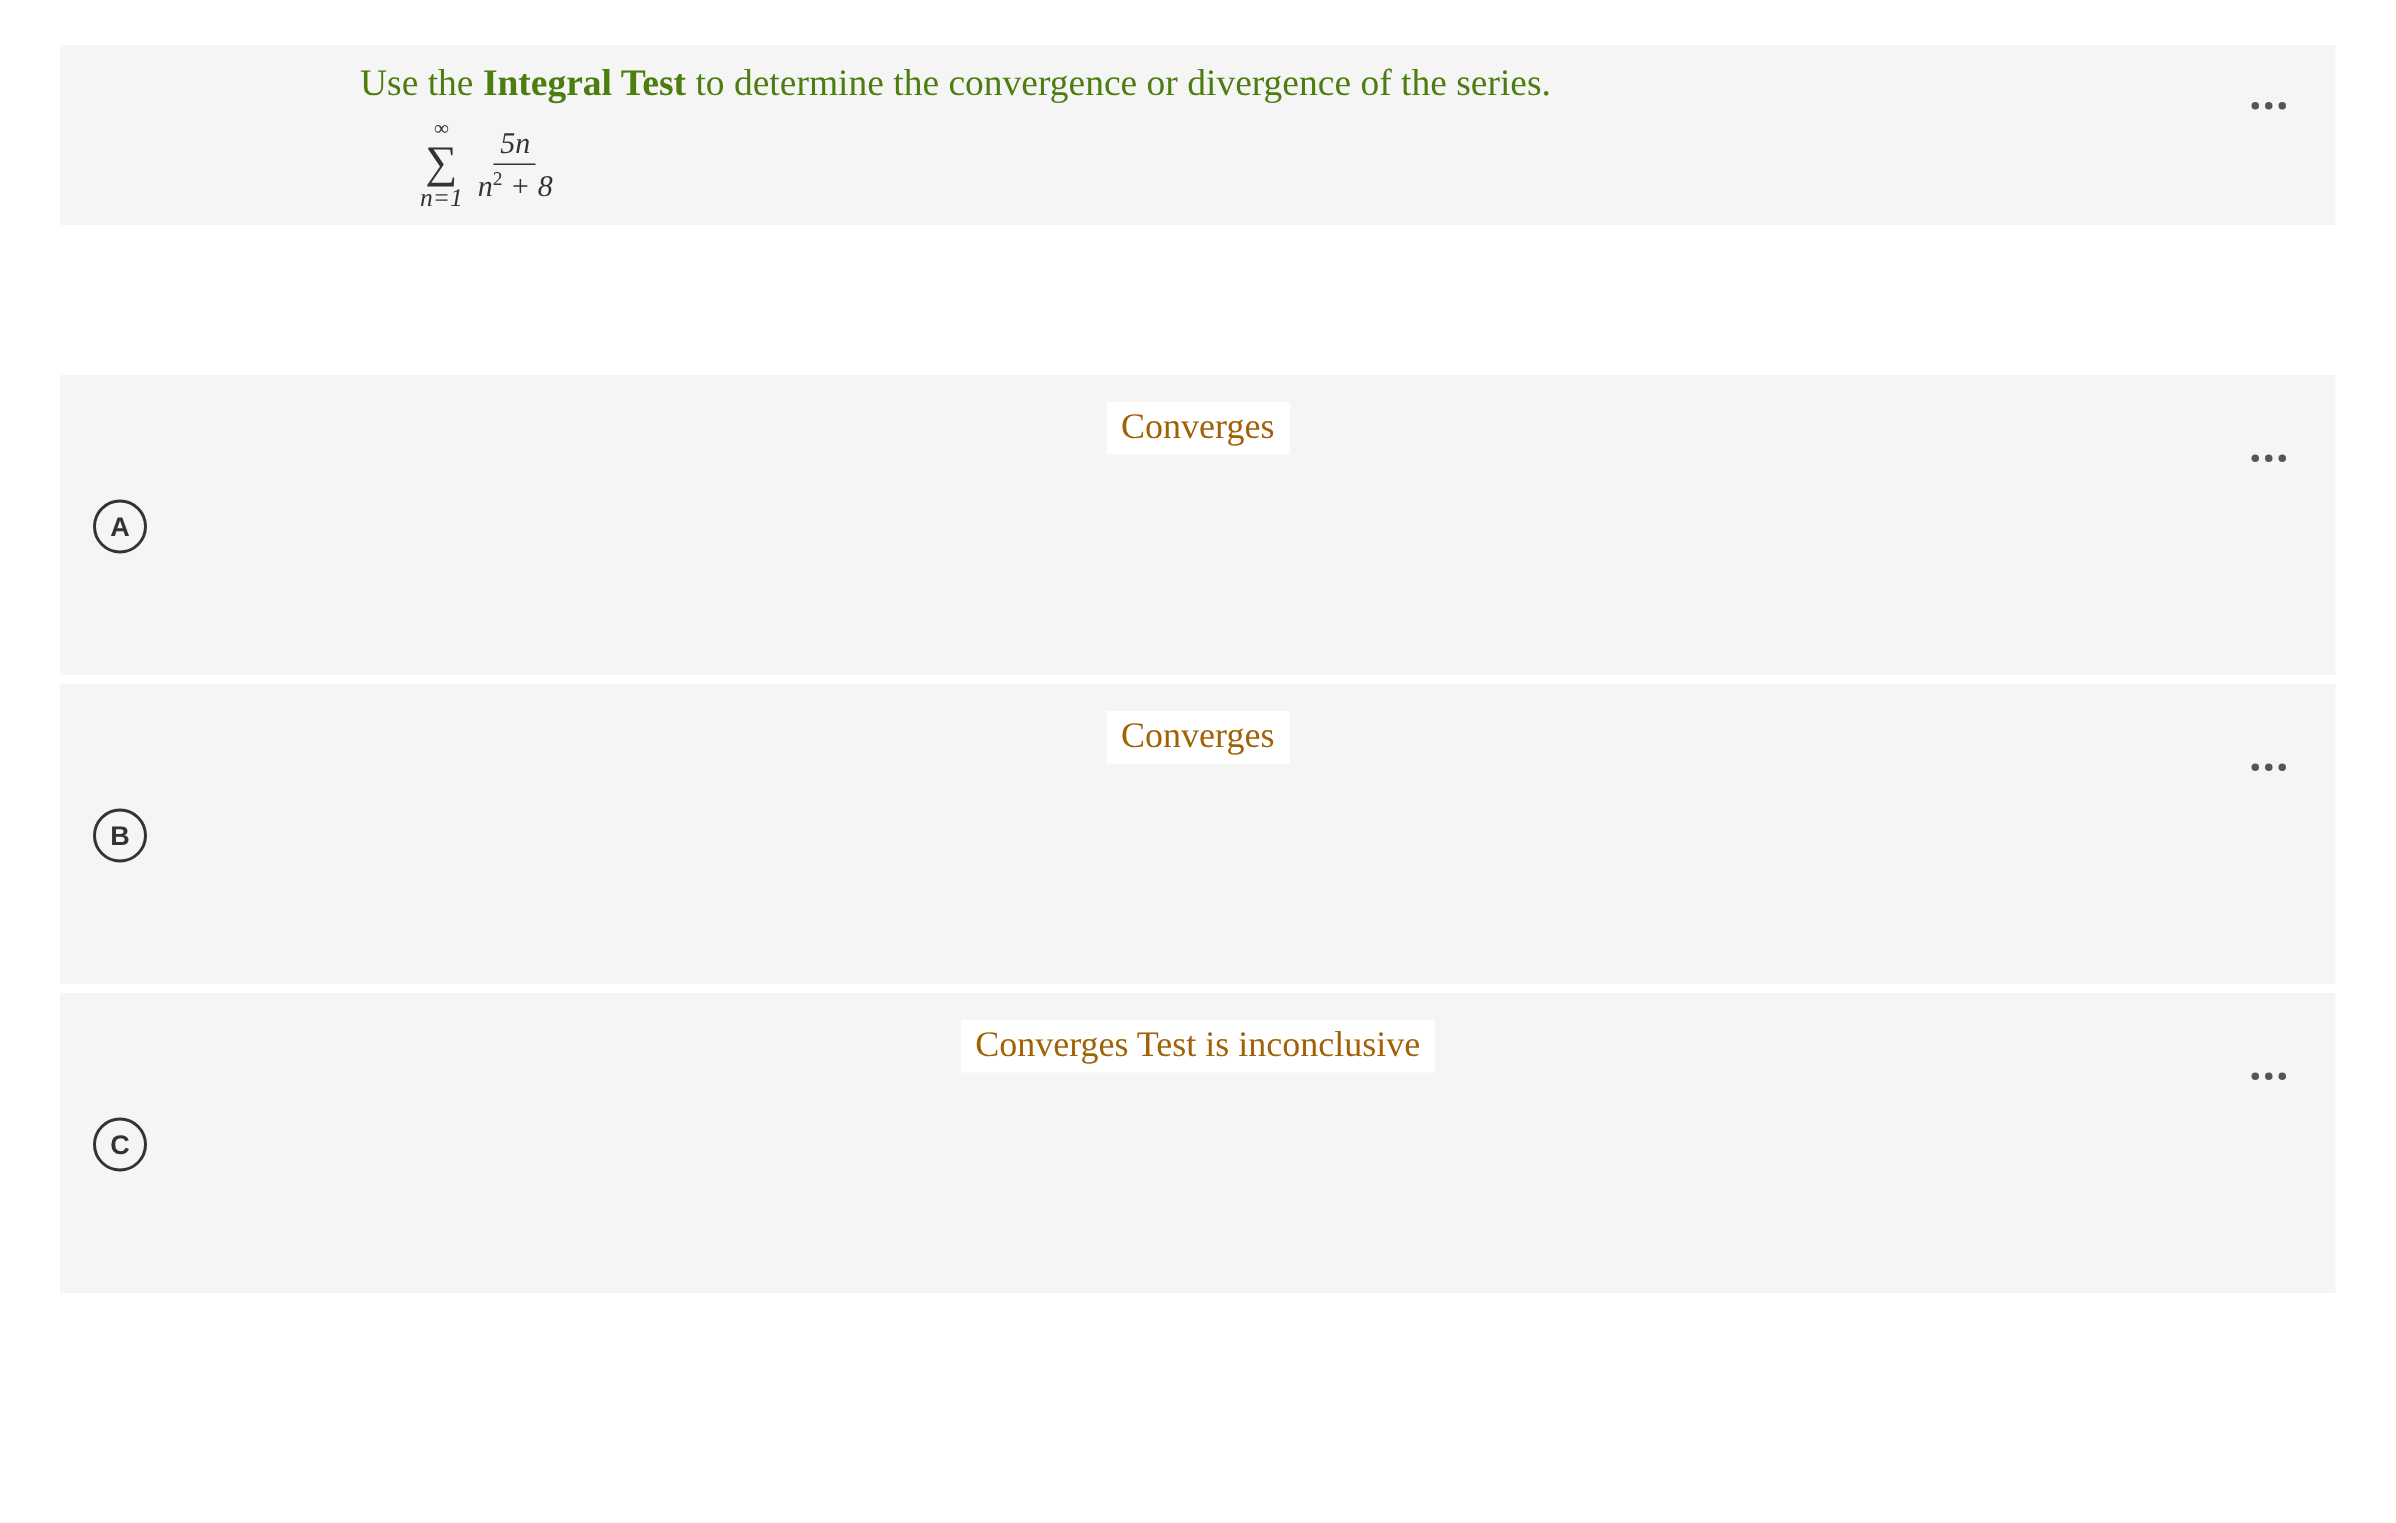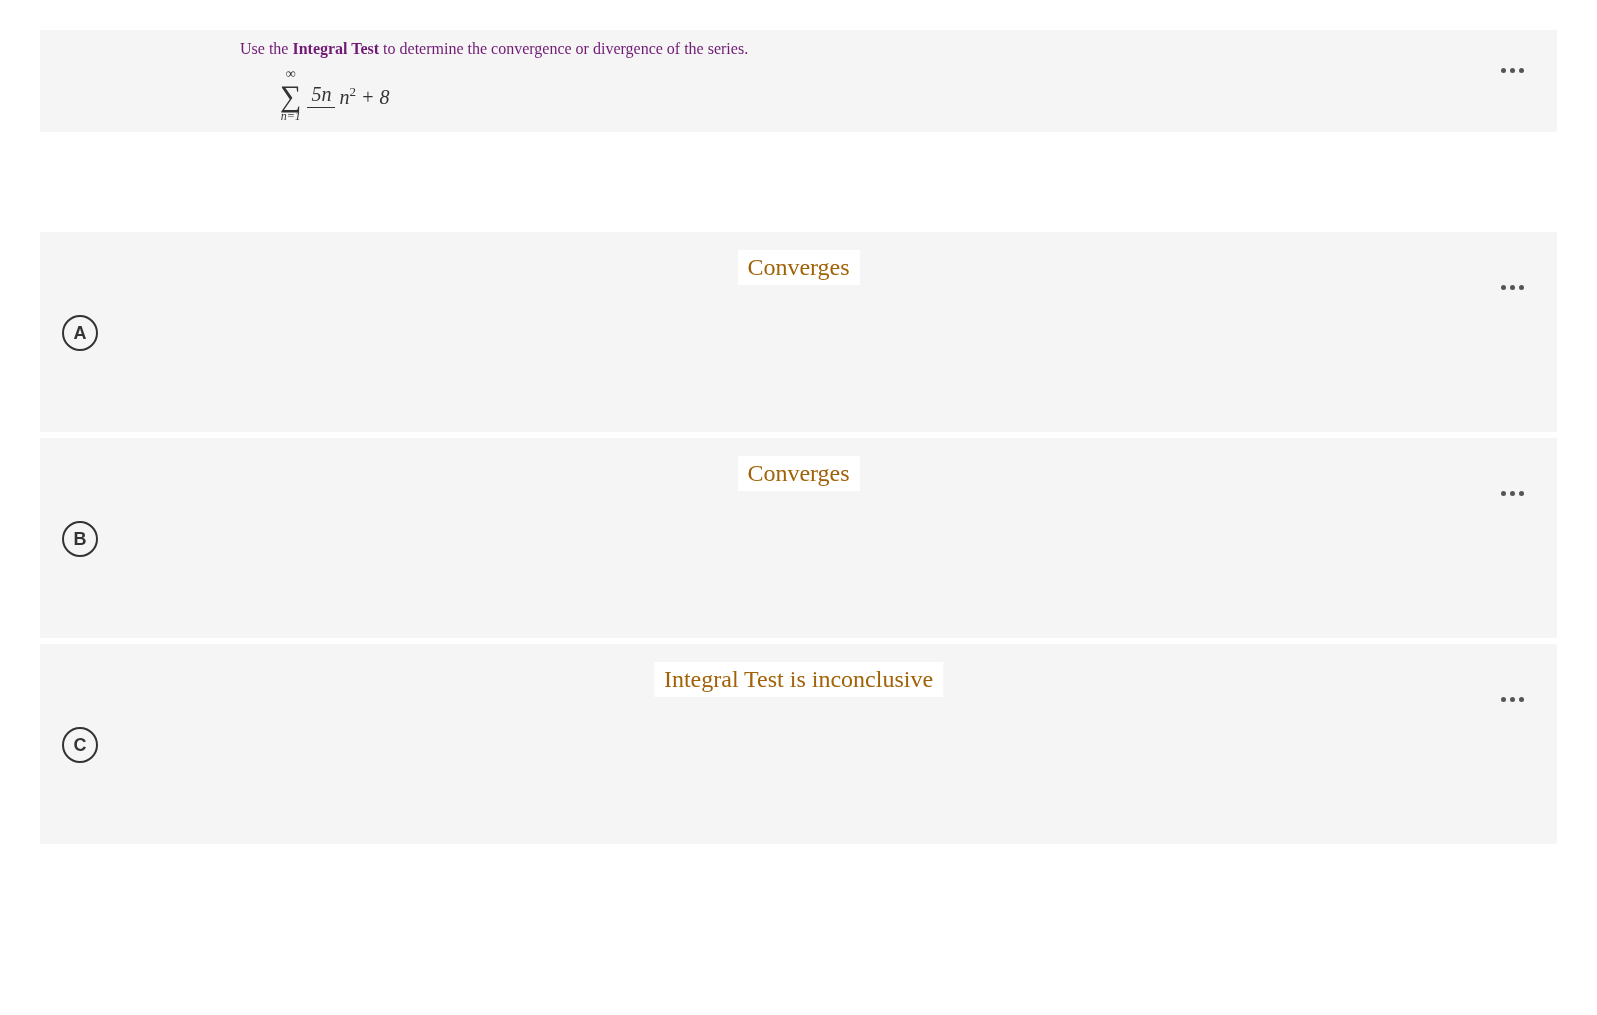--- a/index.html
+++ b/index.html
@@ -14,22 +14,22 @@
       color: #333;
     }
     .question-block {
       background: #f5f5f5;
       padding: 8px 20px 8px 200px;
       margin-bottom: 100px;
       position: relative;
       min-height: 100px;
     }
     .question-text {
-      font-size: 16px;
-      color: #701a75;
+      font-size: 25px;
+      color: #4d7c0f;
       line-height: 1.4;
     }
     .question-text .bold {
       font-weight: bold;
     }
     .formula {
       margin-top: 6px;
       margin-left: 40px;
       display: flex;
       align-items: center;
@@ -42,26 +42,26 @@
       margin-right: 6px;
     }
     .sigma-block .sigma {
       font-size: 30px;
       line-height: 0.9;
     }
     .sigma-block .limit-top {
       font-size: 14px;
     }
     .sigma-block .limit-bottom {
-      font-size: 12px;
+      font-size: 17px;
       font-style: italic;
     }
     .fraction {
       display: inline-flex;
-      flex-direction: row;
+      flex-direction: column;
       align-items: center;
       font-size: 20px;
       font-style: italic;
     }
     .fraction .numerator {
       padding: 0 4px 1px 4px;
       border-bottom: 1.5px solid #333;
     }
     .fraction .denominator {
       padding: 1px 4px 0 4px;
@@ -169,19 +169,19 @@
   <div class="answer-text">Converges</div>
   <div class="ellipsis-btn">
     <span></span>
     <span></span>
     <span></span>
   </div>
 </div>
 
 <div class="answer-block">
   <div class="answer-label">C</div>
-  <div class="answer-text">Integral Test is inconclusive</div>
+  <div class="answer-text">Converges Test is inconclusive</div>
   <div class="ellipsis-btn">
     <span></span>
     <span></span>
     <span></span>
   </div>
 </div>
 
 </body></html>

